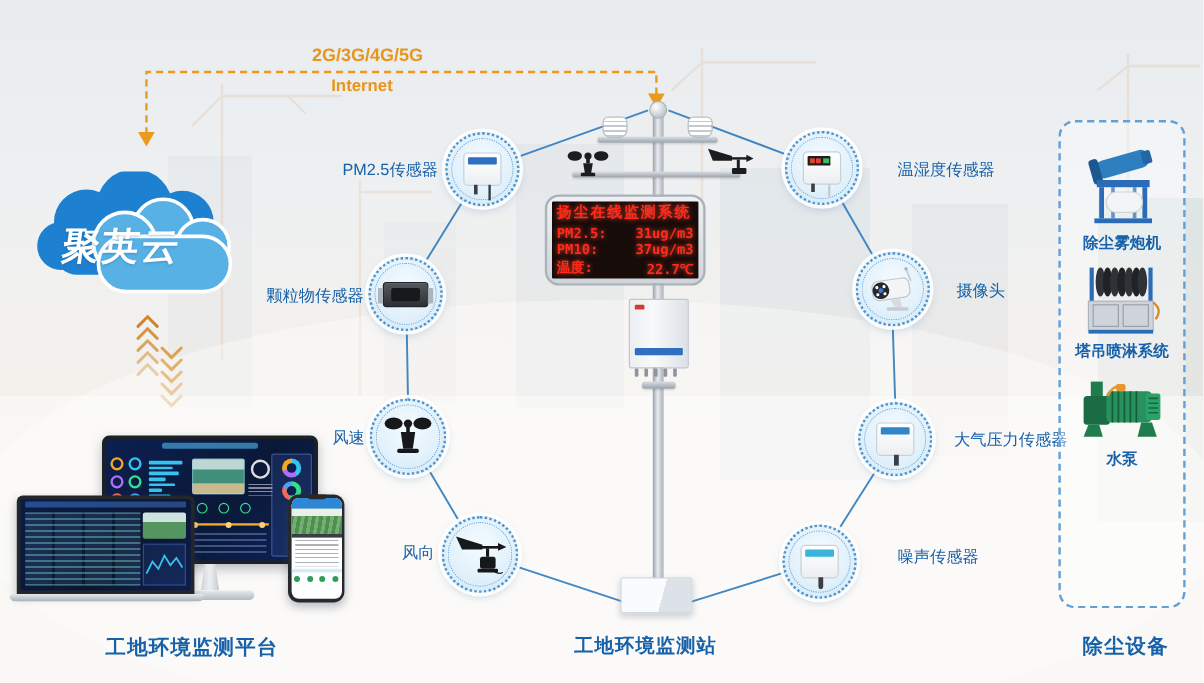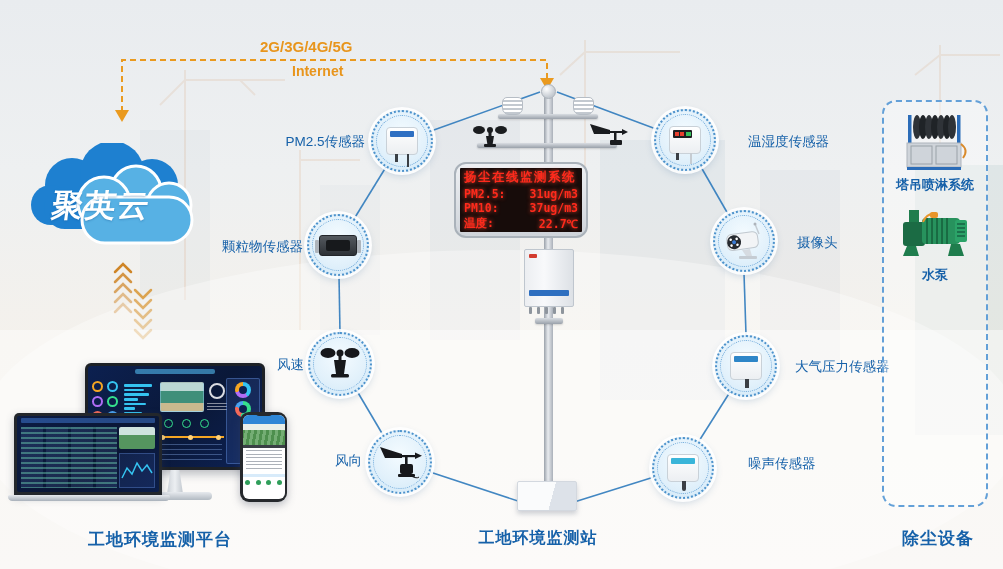--- a/index.html
+++ b/index.html
@@ -183,21 +183,21 @@
         <path d="M135 290 l8 8 l8 -8" opacity="0.9"></path>
           <path d="M135 300 l8 8 l8 -8" opacity="0.75"></path>
         <path d="M135 310 l8 8 l8 -8" opacity="0.6"></path>
           <path d="M135 320 l8 8 l8 -8" opacity="0.45"></path>
         <path d="M135 330 l8 8 l8 -8" opacity="0.3"></path>
       </g>
     </g>
   </svg>
 
   <div class="net-lbl" style="left:260px; top:38px;">2G/3G/4G/5G</div>
-  <div class="net-lbl" style="left:292px; top:63px; font-size:14px;">Internet</div>
+  <div class="net-lbl" style="left:276px; top:63px; font-size:14px;">Internet</div>
 
   <div class="cloud-wrap">
     <svg width="190" height="118">
       <g fill="#1e80d0">
         <circle cx="48" cy="42" r="27"></circle>
           <circle cx="88" cy="30" r="32"></circle>
           <circle cx="128" cy="42" r="26"></circle>
         <circle cx="27" cy="62" r="20"></circle>
           <rect x="20" y="44" width="130" height="42" rx="21"></rect>
       </g>
@@ -438,20 +438,37 @@
   <div class="lbl" style="left:200px; top:238px; width:103px; text-align:right;">颗粒物传感器</div>
   <div class="lbl" style="left:240px; top:356px; width:64px; text-align:right;">风速</div>
   <div class="lbl" style="left:298px; top:452px; width:64px; text-align:right;">风向</div>
   <div class="lbl" style="left:748px; top:133px;">温湿度传感器</div>
   <div class="lbl" style="left:797px; top:234px;">摄像头</div>
   <div class="lbl" style="left:795px; top:358px;">大气压力传感器</div>
   <div class="lbl" style="left:748px; top:455px;">噪声传感器</div>
 
   <div class="equip-panel">
     <div class="equip-item">
+      <svg width="78" height="80">
+        <g transform="rotate(-16 40 24)">
+          <rect x="16" y="17" width="46" height="15" rx="7" fill="#2d7fc0"></rect>
+          <rect x="12" y="14" width="8" height="21" rx="3" fill="#1d578f"></rect>
+          <rect x="56" y="19" width="8" height="11" rx="2" fill="#2466a3"></rect>
+        </g>
+        <rect x="18" y="38" width="44" height="6" fill="#2b6cb8"></rect>
+        <rect x="20" y="44" width="4" height="26" fill="#2b6cb8"></rect>
+          <rect x="56" y="44" width="4" height="26" fill="#2b6cb8"></rect>
+        <rect x="30" y="44" width="3" height="26" fill="#2b6cb8" opacity=".7"></rect>
+          <rect x="48" y="44" width="3" height="26" fill="#2b6cb8" opacity=".7"></rect>
+        <rect x="26" y="48" width="30" height="17" rx="8" fill="#f3f4f6" stroke="#cfd4da"></rect>
+        <rect x="16" y="70" width="48" height="4" fill="#2b6cb8"></rect>
+      </svg>
+      <div class="equip-lbl">除尘雾炮机</div>
+    </div>
+    <div class="equip-item">
       <svg width="72" height="62">
         <rect x="9" y="3" width="3.5" height="28" fill="#2b6cb8"></rect>
           <rect x="58" y="3" width="3.5" height="28" fill="#2b6cb8"></rect>
         <ellipse cx="18" cy="15" rx="4" ry="12" fill="#2f3338"></ellipse>
           <ellipse cx="24" cy="15" rx="4" ry="12" fill="#1f2327"></ellipse>
         <ellipse cx="30" cy="15" rx="4" ry="12" fill="#2f3338"></ellipse>
           <ellipse cx="36" cy="15" rx="4" ry="12" fill="#1f2327"></ellipse>
         <ellipse cx="42" cy="15" rx="4" ry="12" fill="#2f3338"></ellipse>
           <ellipse cx="48" cy="15" rx="4" ry="12" fill="#1f2327"></ellipse>
         <ellipse cx="53" cy="15" rx="4" ry="12" fill="#2f3338"></ellipse>

